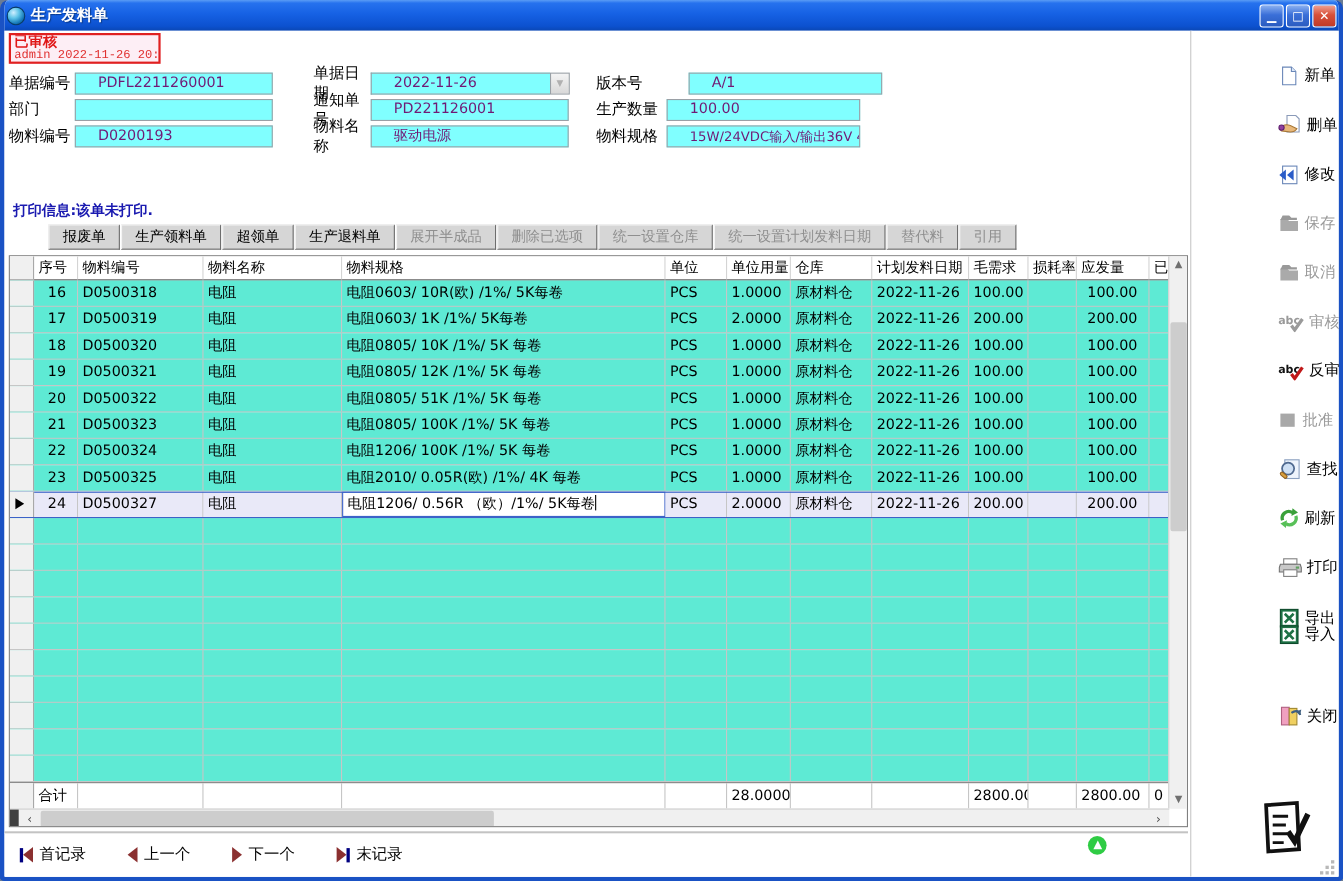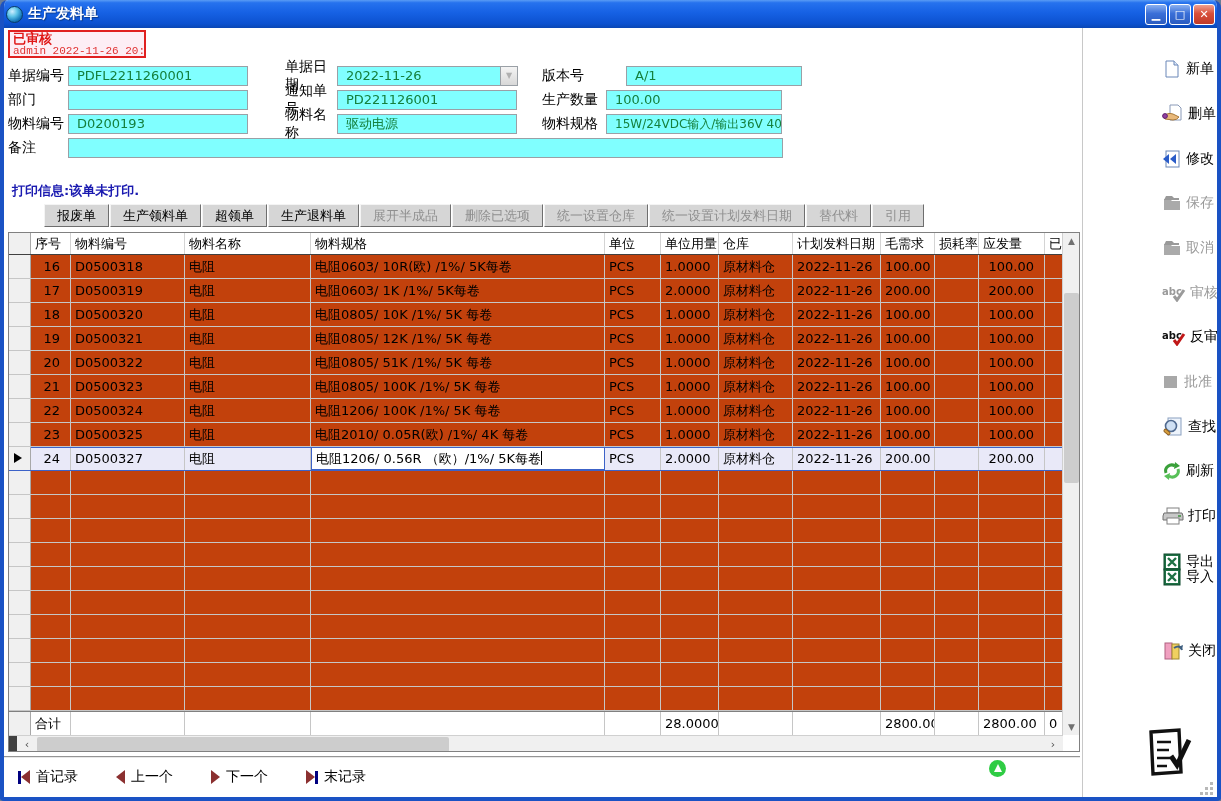--- a/index.html
+++ b/index.html
@@ -26,21 +26,21 @@
   
   .stamp { position:absolute; left:4px; top:2px; width:138px; height:28px;
       border:2px solid #e02020; background:#fdeef5; padding:0 3px; overflow:hidden; }
   .stamp-status { color:#e01818; font-weight:bold; font-size:13px; line-height:13px; }
   .stamp-meta { color:#e03030; font-size:11px; font-family:"Liberation Mono","DejaVu Sans Mono",monospace; line-height:12px; white-space:nowrap; }
   
   .form { position:absolute; left:0; top:36px; width:1076px; height:122px; }
   .field { position:absolute; height:24px; display:flex; align-items:center; }
   .flabel { font-size:14px; color:#000; flex:none; }
   .fbox { height:20px; background:#80ffff; border:1px solid #9aa0a6; font-size:13px;
-      line-height:18px; padding:0 8px; color:#15803d; white-space:nowrap; overflow:hidden; }
+      line-height:18px; padding:0 20px; color:#701a75; white-space:nowrap; overflow:hidden; }
   .f-doc-no   { left:4px;  top:0;  } .f-doc-no  .flabel{width:60px;} .f-doc-no  .fbox{width:180px;}
   .f-dept     { left:4px;  top:24px;} .f-dept    .flabel{width:60px;} .f-dept    .fbox{width:180px;}
   .f-item-no  { left:4px;  top:48px;} .f-item-no .flabel{width:60px;} .f-item-no .fbox{width:180px;}
   .f-remark   { left:4px;  top:72px;} .f-remark  .flabel{width:60px;} .f-remark  .fbox{width:715px;}
   .f-doc-date { left:281px; top:0;  } .f-doc-date .flabel{width:52px;}
   .f-notice   { left:281px; top:24px;} .f-notice  .flabel{width:52px;} .f-notice  .fbox{width:180px;}
   .f-item-name{ left:281px; top:48px;} .f-item-name .flabel{width:52px;} .f-item-name .fbox{width:180px;}
   .f-version  { left:538px; top:0;  } .f-version  .flabel{width:64px;} .f-version  .fbox{width:176px;margin-left:20px;}
   .f-prod-qty { left:538px; top:24px;} .f-prod-qty .flabel{width:64px;} .f-prod-qty .fbox{width:176px;}
   .f-item-spec{ left:538px; top:48px;} .f-item-spec .flabel{width:64px;} .f-item-spec .fbox{width:176px; font-size:12px;}
@@ -52,21 +52,21 @@
   .print-info { position:absolute; left:8px; top:154px; color:#1a1ab0; font-size:13px; font-weight:bold; }
   
   .toolbar { position:absolute; left:40px; top:176px; height:23px; display:flex; gap:1px; }
   .tbtn { height:23px; padding:0 12px; background:#d6d6d6; font-size:13px; line-height:21px;
       border:1px solid; border-color:#f4f4f4 #6e6e6e #6e6e6e #f4f4f4; color:#000; white-space:nowrap; }
   .tbtn.disabled { color:#8f8f8f; }
   
   .grid { position:absolute; left:4px; top:204px; width:1072px; height:520px;
       border:1px solid #808080; background:#fff; overflow:hidden; }
   .grid-inner { position:absolute; left:0; top:0; width:1054px; height:520px; }
-  .grow { display:flex; height:24px; border-bottom:1px solid #c6c6c6; background:#c2410c; }
+  .grow { display:flex; height:24px; border-bottom:1px solid #c6c6c6; background:#5eead4; }
   .ghead { display:flex; height:22px; border-bottom:1px solid #404040; background:#fff; }
   .gsel { width:22px; flex:none; background:#f0f0f0; border-right:1px solid #a8a8a8; position:relative; }
   .gsel .marker { position:absolute; left:5px; top:6px; width:0; height:0;
       border-left:8px solid #000; border-top:5px solid transparent; border-bottom:5px solid transparent; }
   .gc { flex:none; font-size:13px; line-height:23px; padding:0 4px; white-space:nowrap;
       overflow:hidden; border-right:1px solid #c6c6c6; color:#000; }
   .ghead .gc { line-height:21px; border-right:1px solid #d4d4d4; }
   .c0{width:40px;} .c1{width:114px;} .c2{width:126px;} .c3{width:294px;} .c4{width:56px;}
   .c5{width:58px;} .c6{width:74px;} .c7{width:88px;} .c8{width:54px;} .c9{width:44px;}
   .c10{width:66px;} .c11{width:18px; border-right:none;}
@@ -146,24 +146,20 @@
         <span class="flabel">单据编号</span>
         <span class="fbox">PDFL2211260001</span>
       </div>
       <div class="field f-dept">
         <span class="flabel">部门</span>
         <span class="fbox"></span>
       </div>
       <div class="field f-item-no">
         <span class="flabel">物料编号</span>
         <span class="fbox">D0200193</span>
-      </div>
-      <div class="field f-remark">
-        <span class="flabel">备注</span>
-        <span class="fbox"></span>
       </div>
       <div class="field f-doc-date">
         <span class="flabel">单据日期</span>
         <span class="combo">
           <span class="fbox">2022-11-26</span>
           <span class="combo-btn">▼</span>
         </span>
       </div>
       <div class="field f-notice">
         <span class="flabel">通知单号</span>

